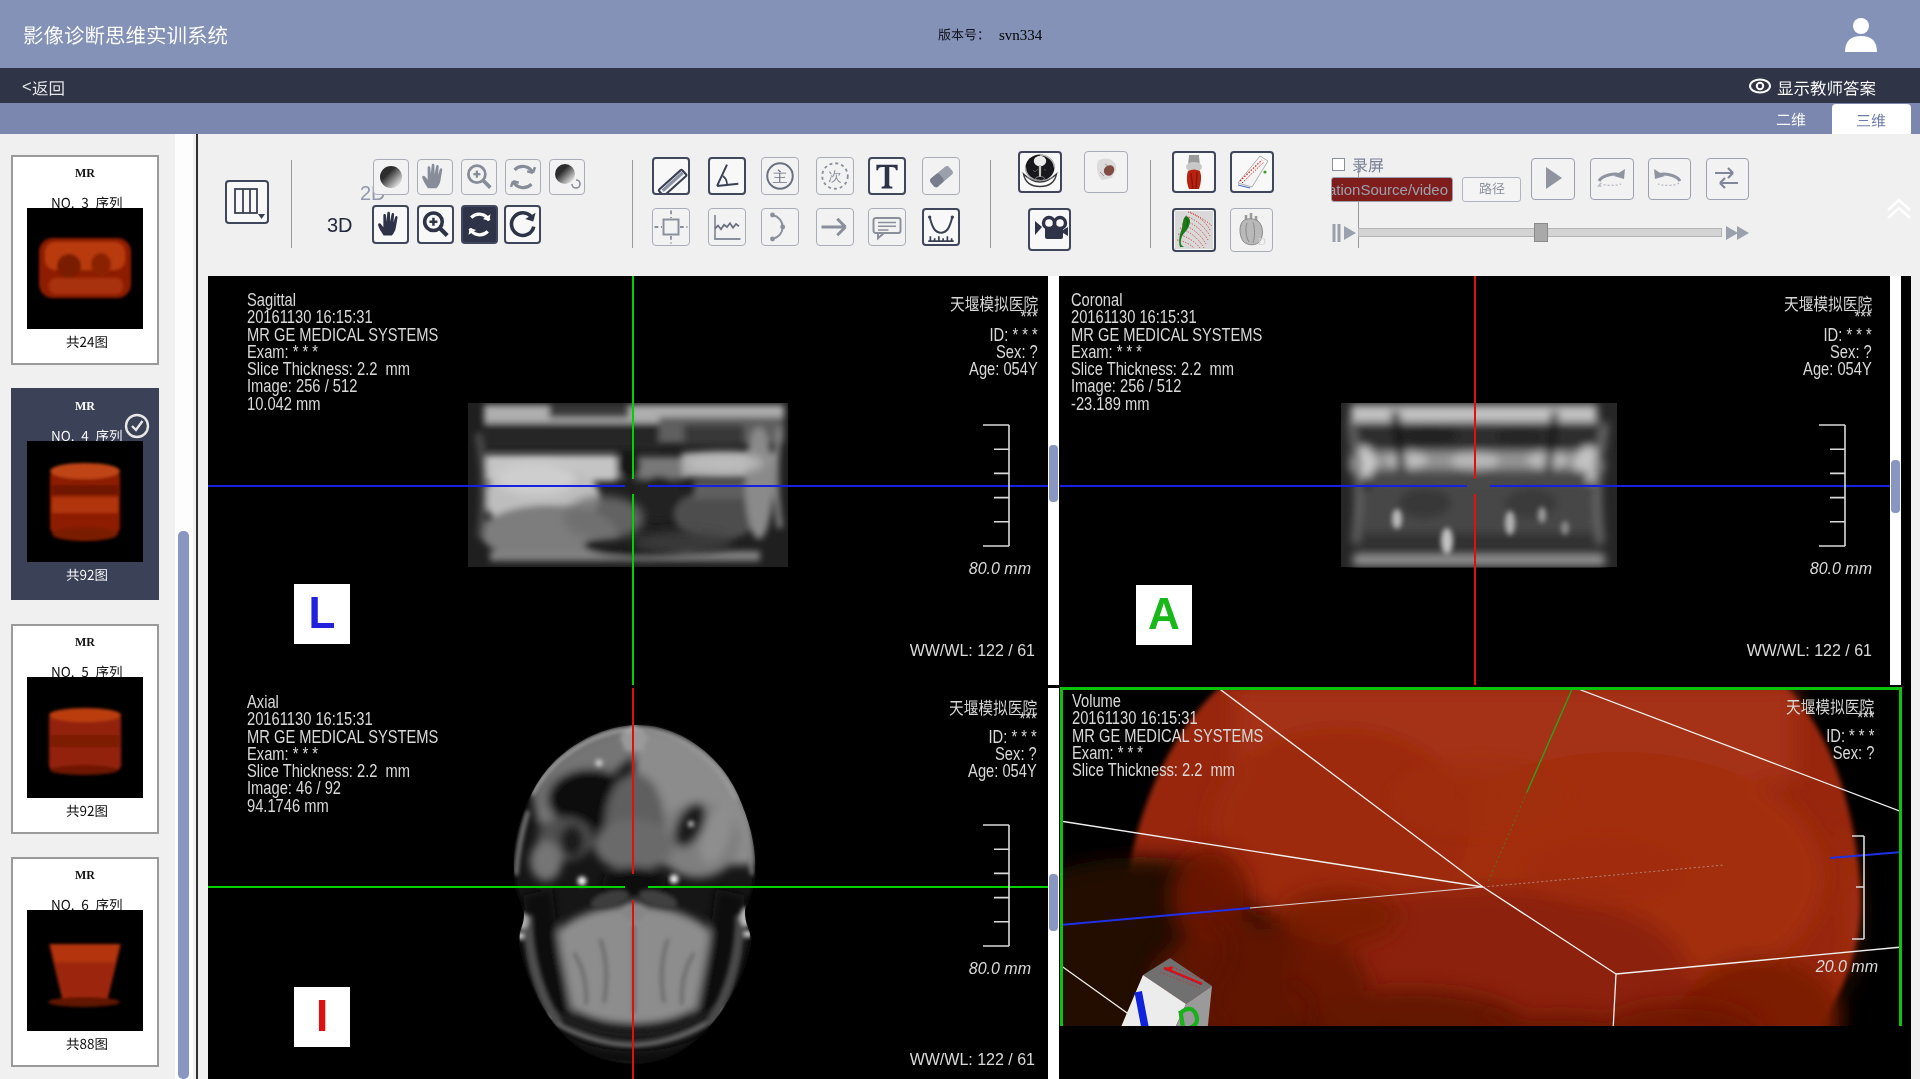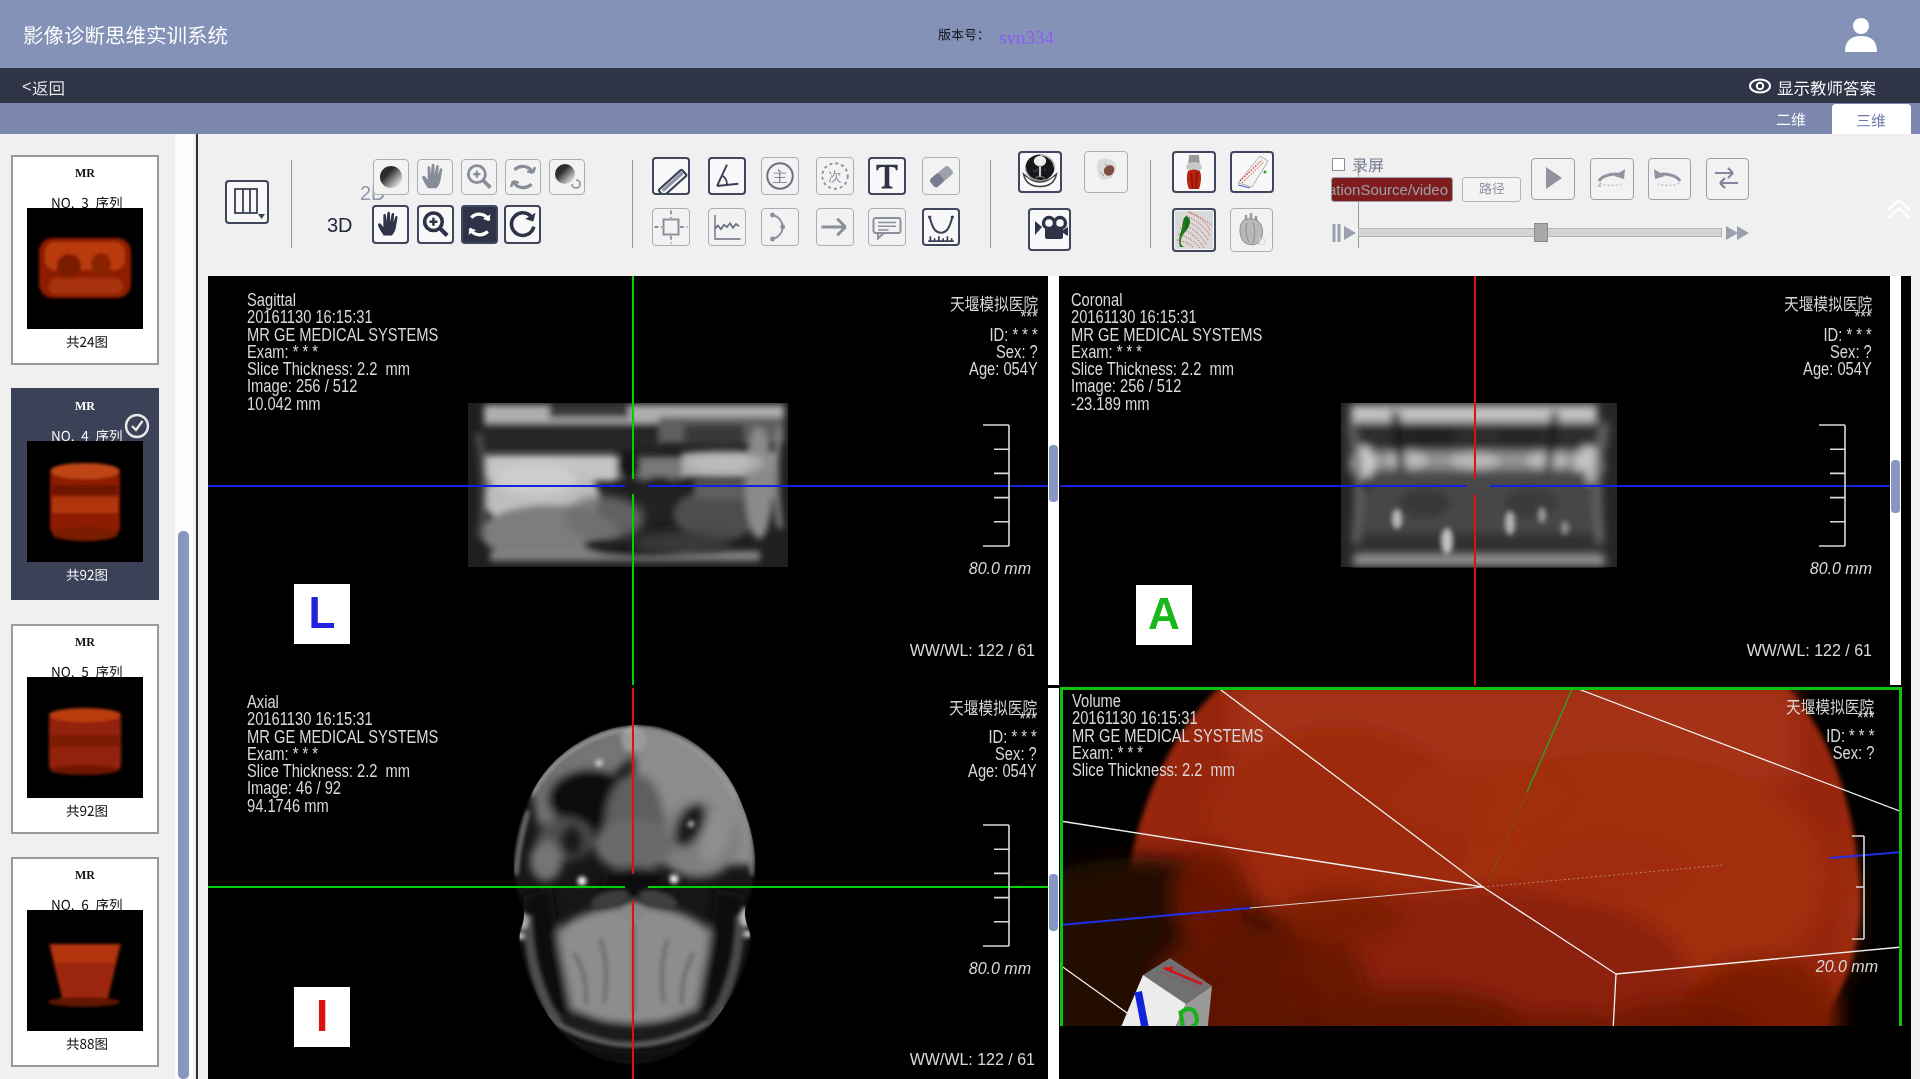--- a/index.html
+++ b/index.html
@@ -66,21 +66,21 @@
         </g>
       </svg></div>
   <div style="position:absolute;left:938px;top:28px;"><svg width="52" height="14" viewBox="0 0 52 14">
         <g fill="#14141e" transform="translate(0 11.4) scale(0.013000 -0.013000)">
           <path transform="translate(0 0)" d="M105 820V422C105 271 96 91 30 -37C47 -47 72 -69 84 -83C143 20 164 151 171 283H309V-79H378V351H173L174 423V496H439V563H351V842H282V563H174V820ZM852 479C830 365 792 268 743 188C694 272 659 371 636 479ZM483 772V427C483 278 474 90 397 -43C415 -52 444 -72 457 -85C543 58 555 259 555 427V479H576C602 345 642 226 700 128C646 61 583 11 514 -21C530 -35 549 -64 559 -82C627 -47 689 2 742 65C789 3 845 -46 912 -82C923 -63 946 -36 963 -22C893 11 834 60 786 123C857 228 908 365 932 539L887 551L875 548H555V712C692 723 841 742 948 768L901 832C800 806 630 784 483 772Z"></path>
           <path transform="translate(1000 0)" d="M460 839V629H65V553H367C294 383 170 221 37 140C55 125 80 98 92 79C237 178 366 357 444 553H460V183H226V107H460V-80H539V107H772V183H539V553H553C629 357 758 177 906 81C920 102 946 131 965 146C826 226 700 384 628 553H937V629H539V839Z"></path>
           <path transform="translate(2000 0)" d="M260 732H736V596H260ZM185 799V530H815V799ZM63 440V371H269C249 309 224 240 203 191H727C708 75 688 19 663 -1C651 -9 639 -10 615 -10C587 -10 514 -9 444 -2C458 -23 468 -52 470 -74C539 -78 605 -79 639 -77C678 -76 702 -70 726 -50C763 -18 788 57 812 225C814 236 816 259 816 259H315L352 371H933V440Z"></path>
           <path transform="translate(3000 0)" d="M250 486C290 486 326 515 326 560C326 606 290 636 250 636C210 636 174 606 174 560C174 515 210 486 250 486ZM250 -4C290 -4 326 26 326 71C326 117 290 146 250 146C210 146 174 117 174 71C174 26 210 -4 250 -4Z"></path>
         </g>
       </svg></div>
-  <div class="abs" style="left:999px;top:27px;color:#8b5cf6;font-size:19px;font-family:'Liberation Serif',serif;">svn334</div>
+  <div class="abs" style="left:999px;top:27px;color:#000000;font-size:15px;font-family:'Liberation Serif',serif;">svn334</div>
   <svg class="abs" style="left:1839px;top:12px;" width="44" height="44" viewBox="0 0 44 44">
     <circle cx="22" cy="14" r="8" fill="#fff"></circle>
     <path d="M6 40 Q6 24 22 24 Q38 24 38 40 Z" fill="#fff"></path>
   </svg>
   <div class="abs navbar"></div>
   <div class="abs" style="left:22px;top:77px;color:#e8e8e8;font-size:16.5px;">&lt;</div>
     <div style="position:absolute;left:32px;top:80px;"><svg width="33" height="18" viewBox="0 0 33 18">
         <g fill="#e8e8e8" transform="translate(0 14.5) scale(0.016500 -0.016500)">
           <path transform="translate(0 0)" d="M74 766C121 715 182 645 212 604L276 648C245 689 181 756 134 804ZM249 467H47V396H174V110C132 95 82 56 32 5L83 -64C128 -6 174 49 206 49C228 49 261 19 305 -4C377 -42 465 -52 585 -52C686 -52 863 -46 939 -42C940 -20 952 17 961 37C860 25 706 18 587 18C476 18 387 24 321 59C289 76 268 92 249 103ZM481 410C531 370 588 324 642 277C577 216 501 171 422 143C437 128 457 100 465 81C549 115 628 164 697 229C758 175 813 122 850 82L908 136C869 176 810 228 746 281C813 358 865 454 896 569L851 586L837 583H459V703C622 711 805 731 929 764L866 824C756 794 555 775 385 767V548C385 425 373 259 277 141C295 133 327 111 340 97C434 214 456 384 459 515H805C778 444 739 381 691 327C637 371 582 415 534 453Z"></path>
           <path transform="translate(1000 0)" d="M374 500H618V271H374ZM303 568V204H692V568ZM82 799V-79H159V-25H839V-79H919V799ZM159 46V724H839V46Z"></path>

